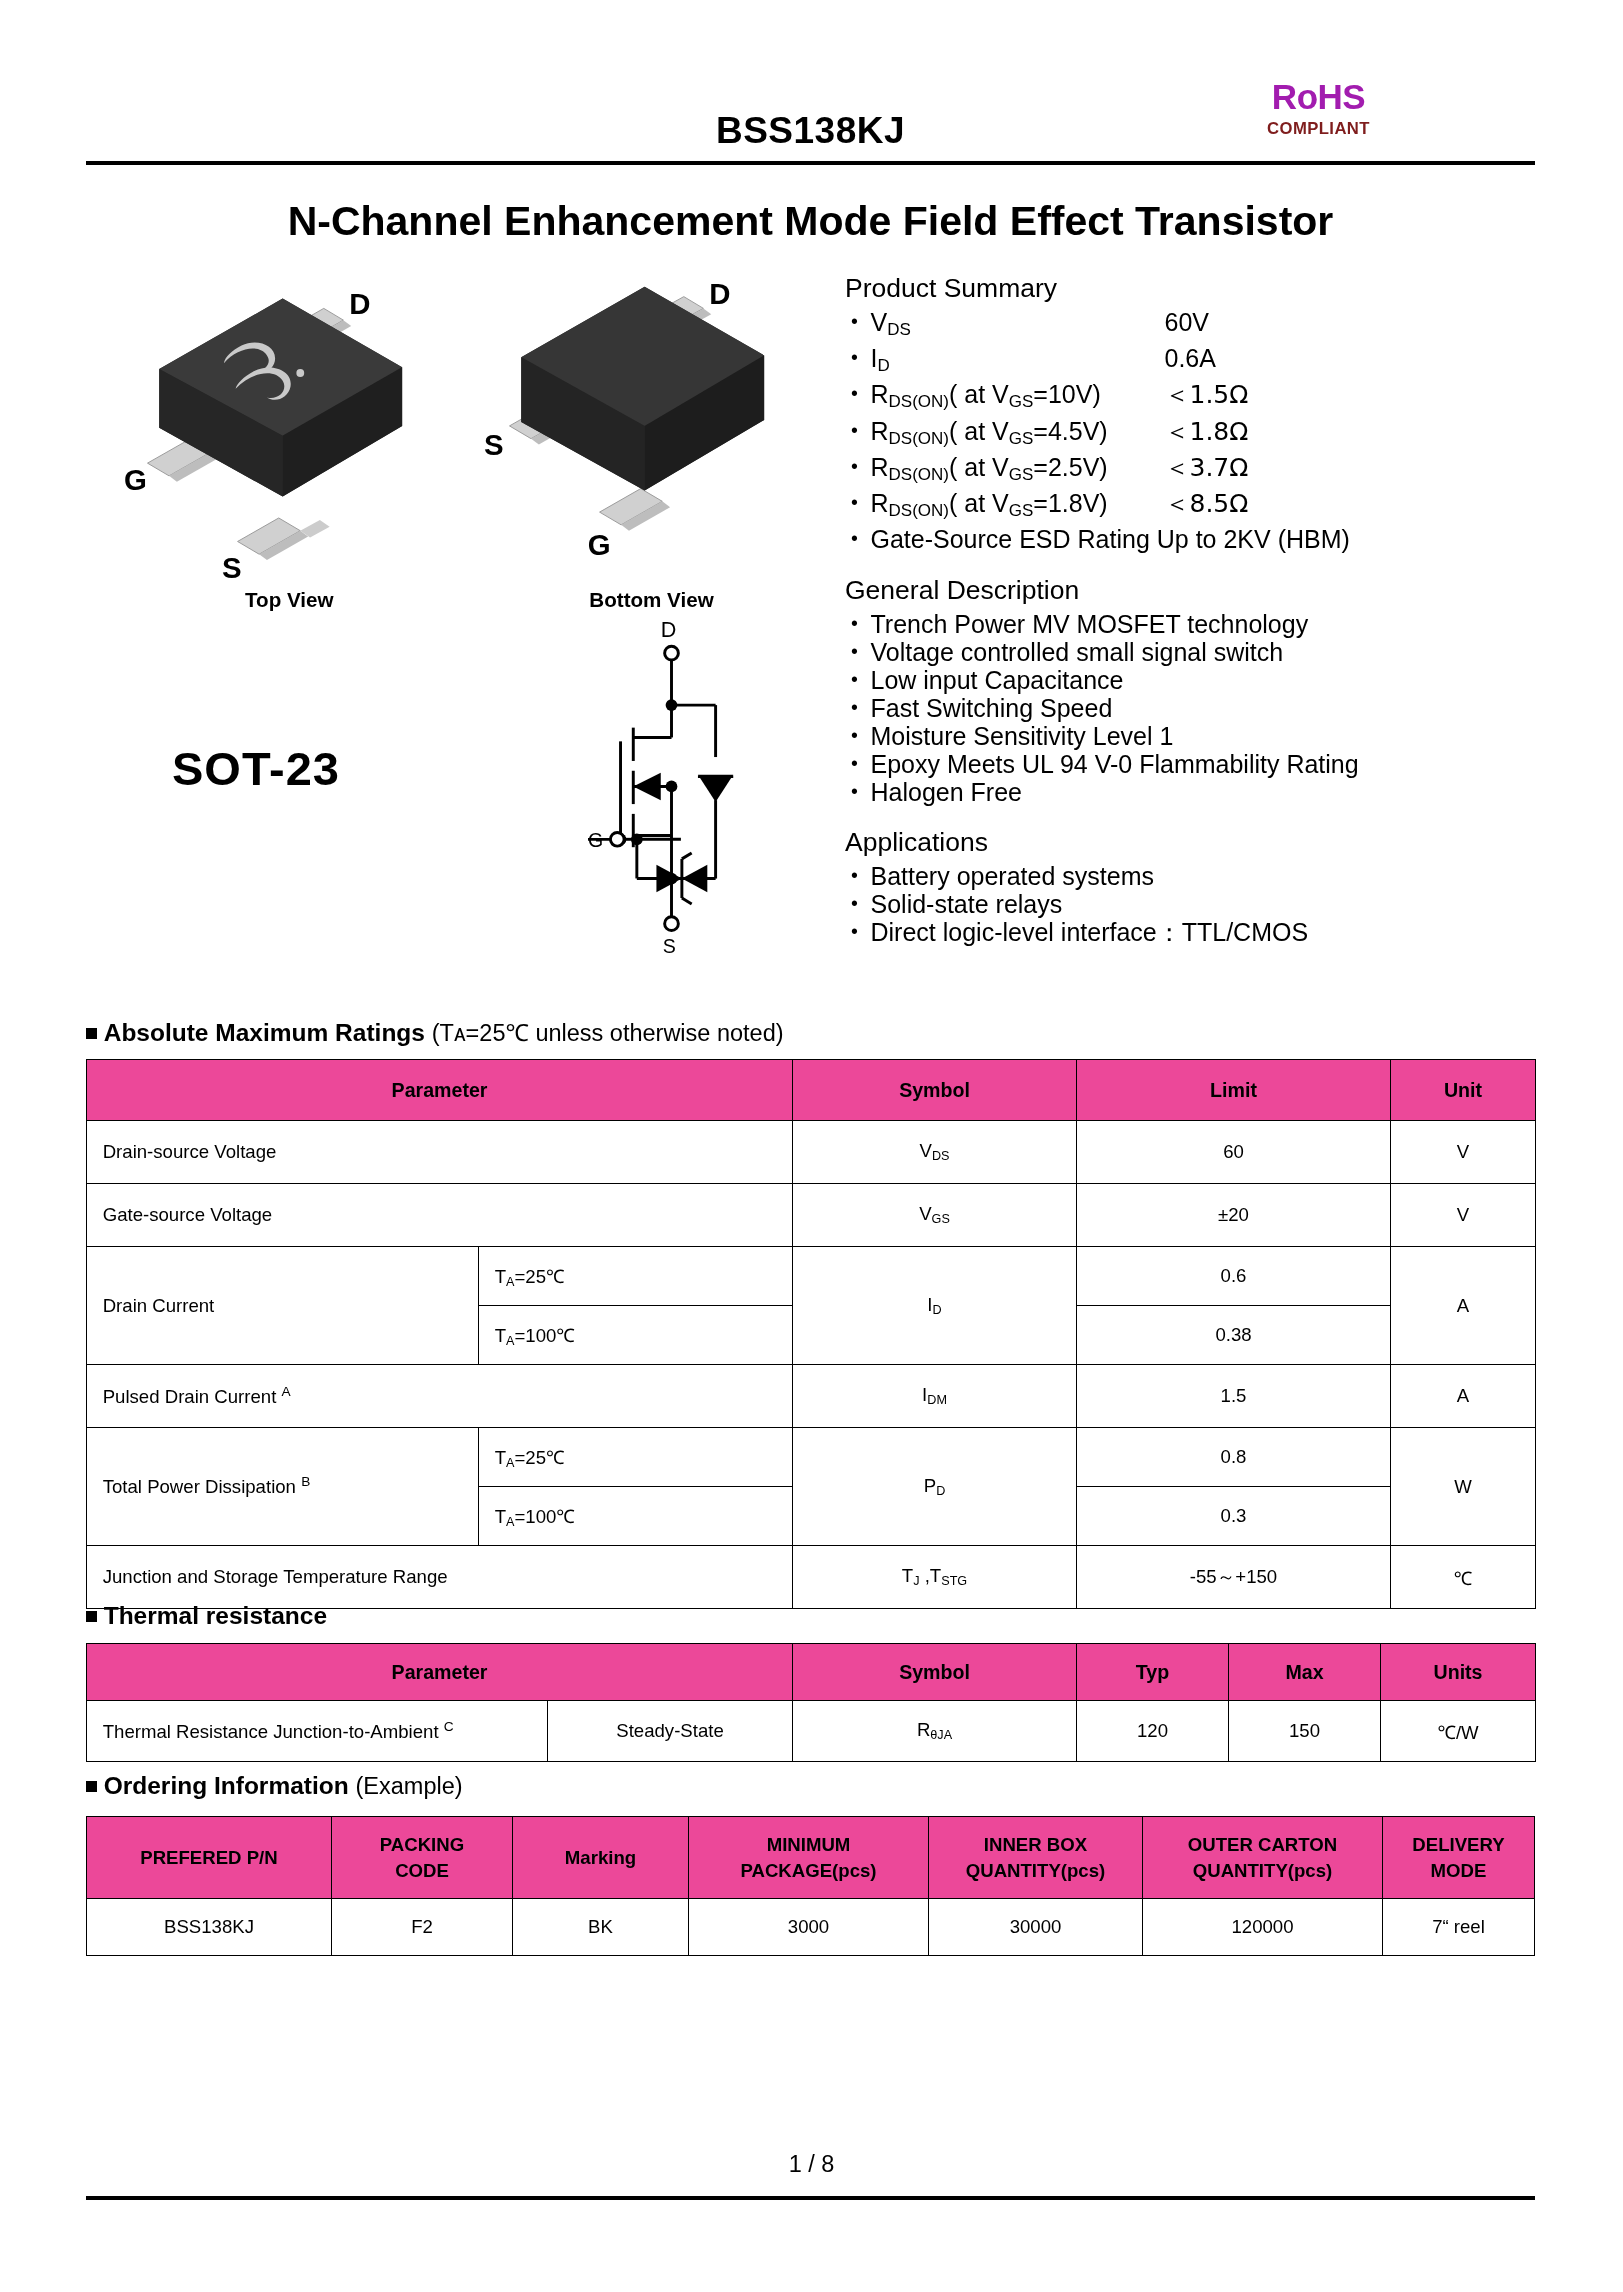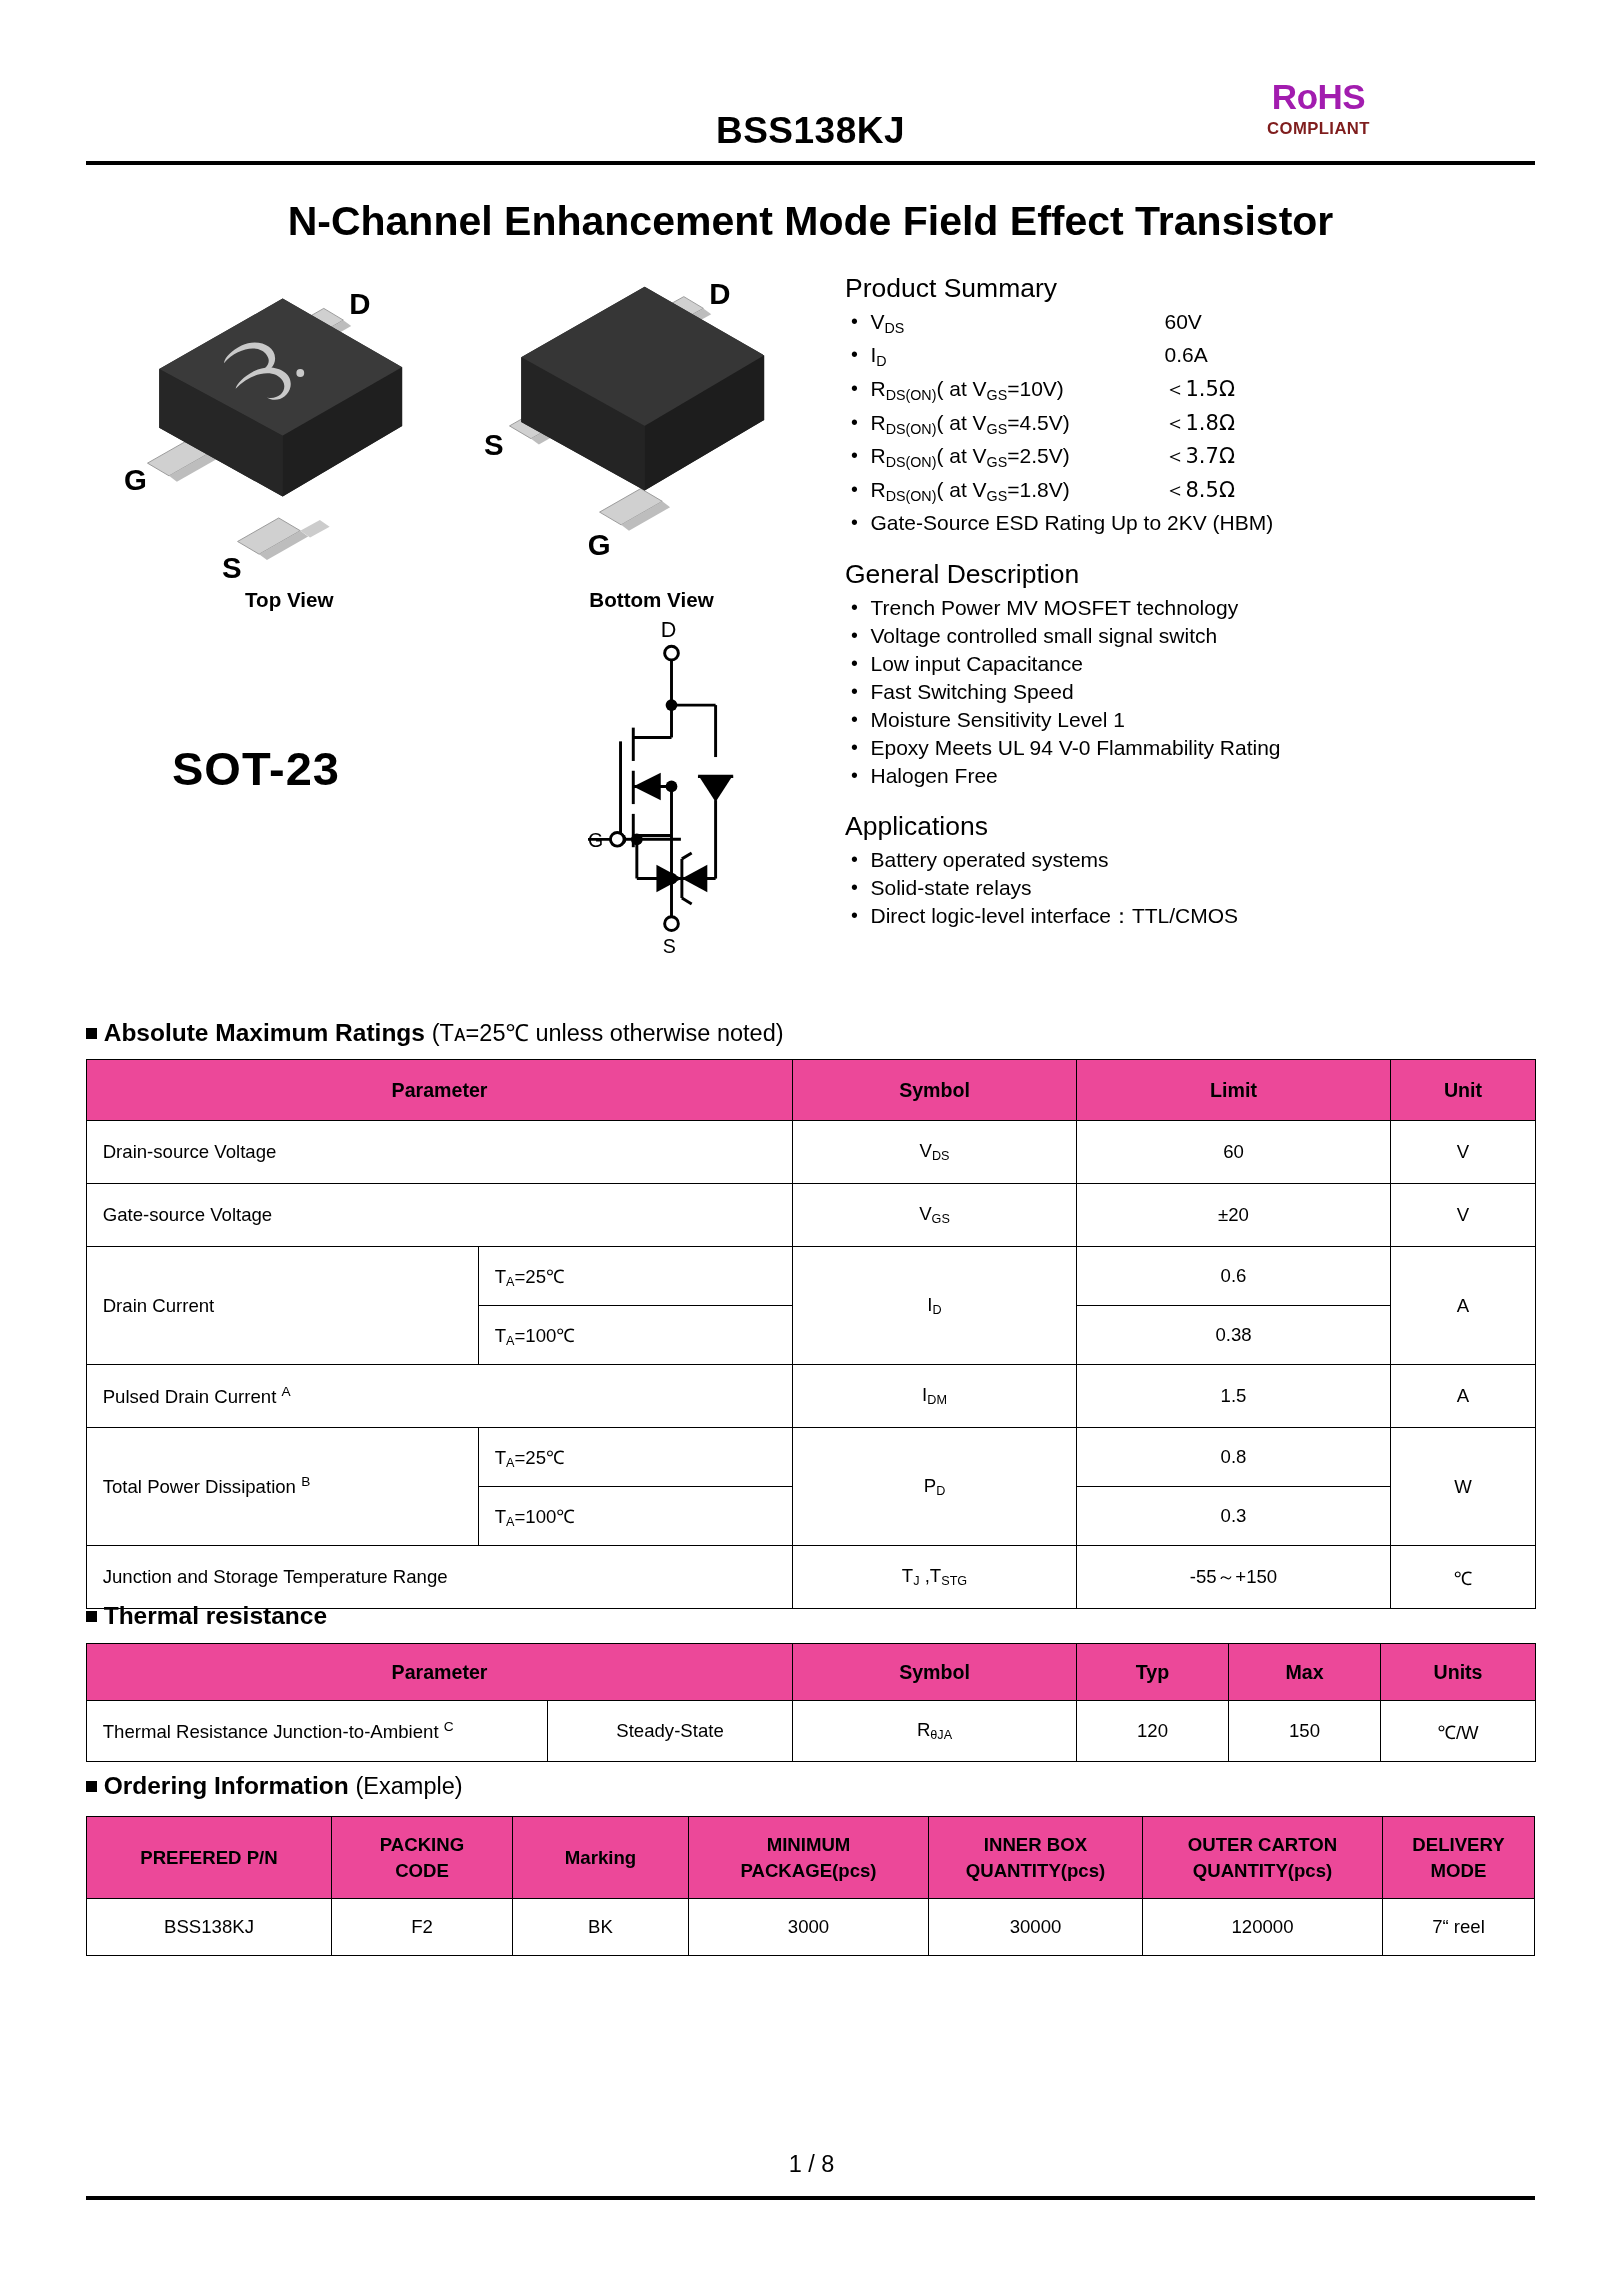--- a/index.html
+++ b/index.html
@@ -49,21 +49,21 @@
     font-size:47px; font-weight:bold; letter-spacing:1px;
   }
   .schem { position:absolute; left:588px; top:596px; width:265px; height:343px; }
 
   
   .rcol { position:absolute; left:845px; top:257px; width:686px; }
   .sec-h { font-size:26.5px; font-weight:normal; margin:0 0 3.9px 0; }
   .sec-h.gd { margin-top:21.6px; }
   ul.plain { list-style:none; margin:0; padding:0; }
   ul.plain li {
-    position:relative; padding-left:25.5px; font-size:21px; line-height:28px;
+    position:relative; padding-left:25.5px; font-size:25px; line-height:28px;
     white-space:nowrap;
   }
   ul.plain li:before {
     content:"\2022"; position:absolute; left:5.9px; top:-1px; font-size:19.6px;
   }
   .ps-lbl { display:inline-block; width:294px; }
   .ps-val { display:inline-block; }
   sub { font-size:0.68em; vertical-align:-0.25em; }
   .lt { font-family:"DejaVu Sans", sans-serif; }
 

